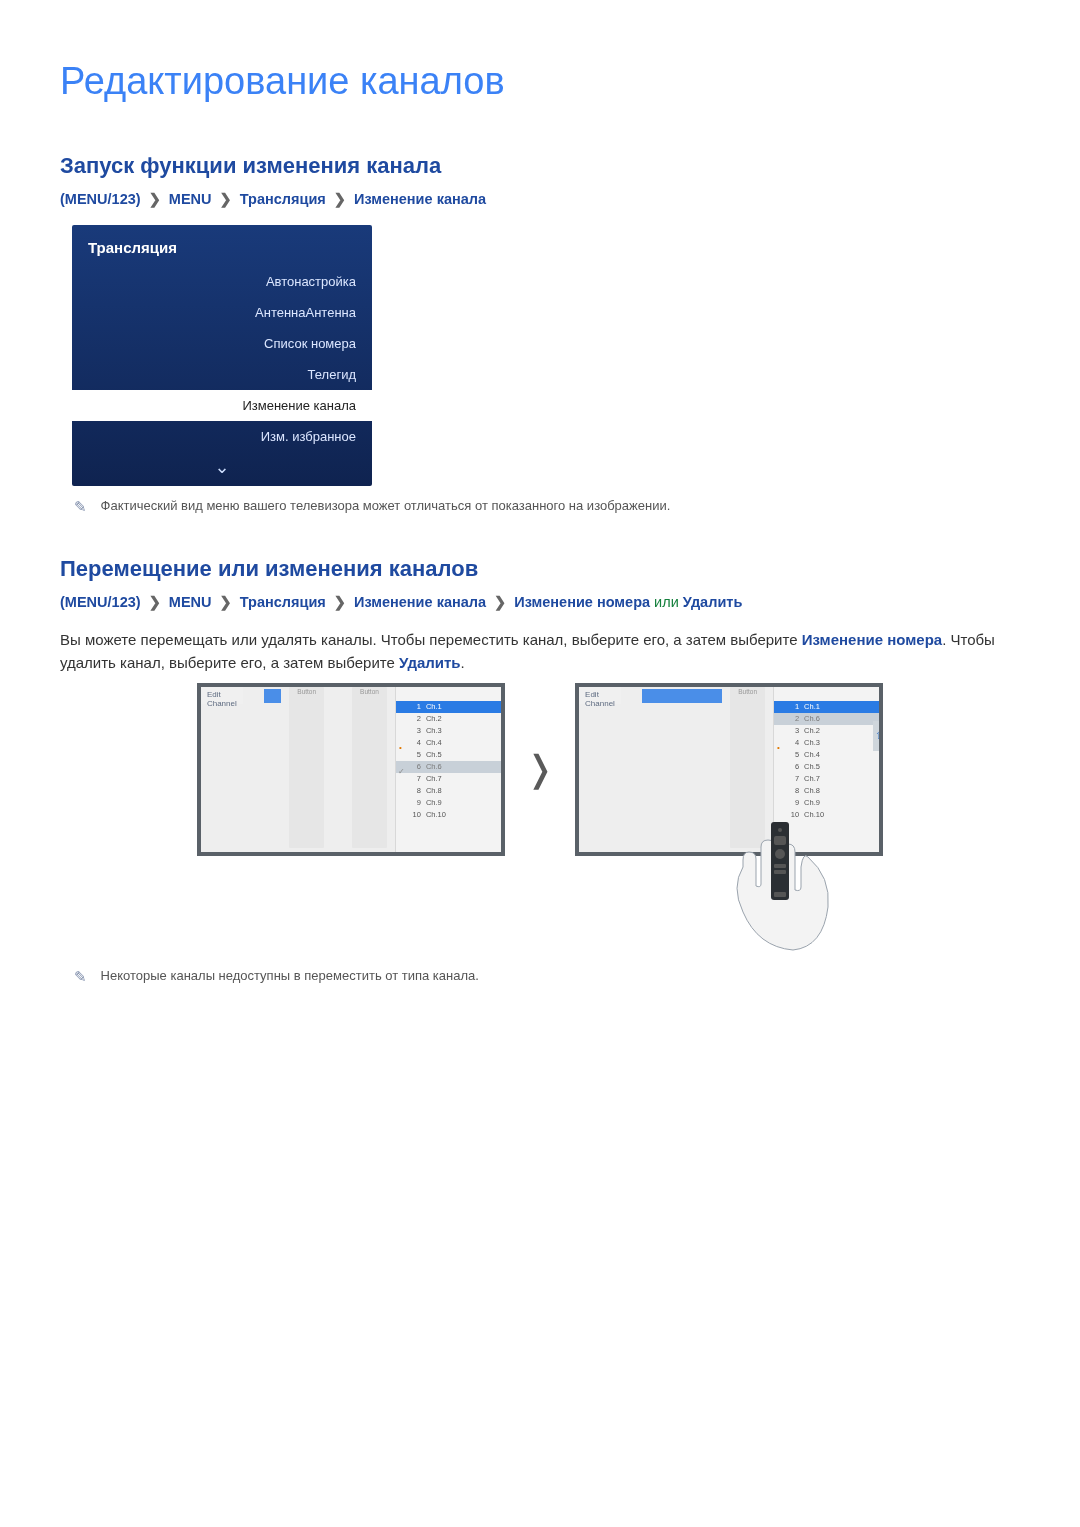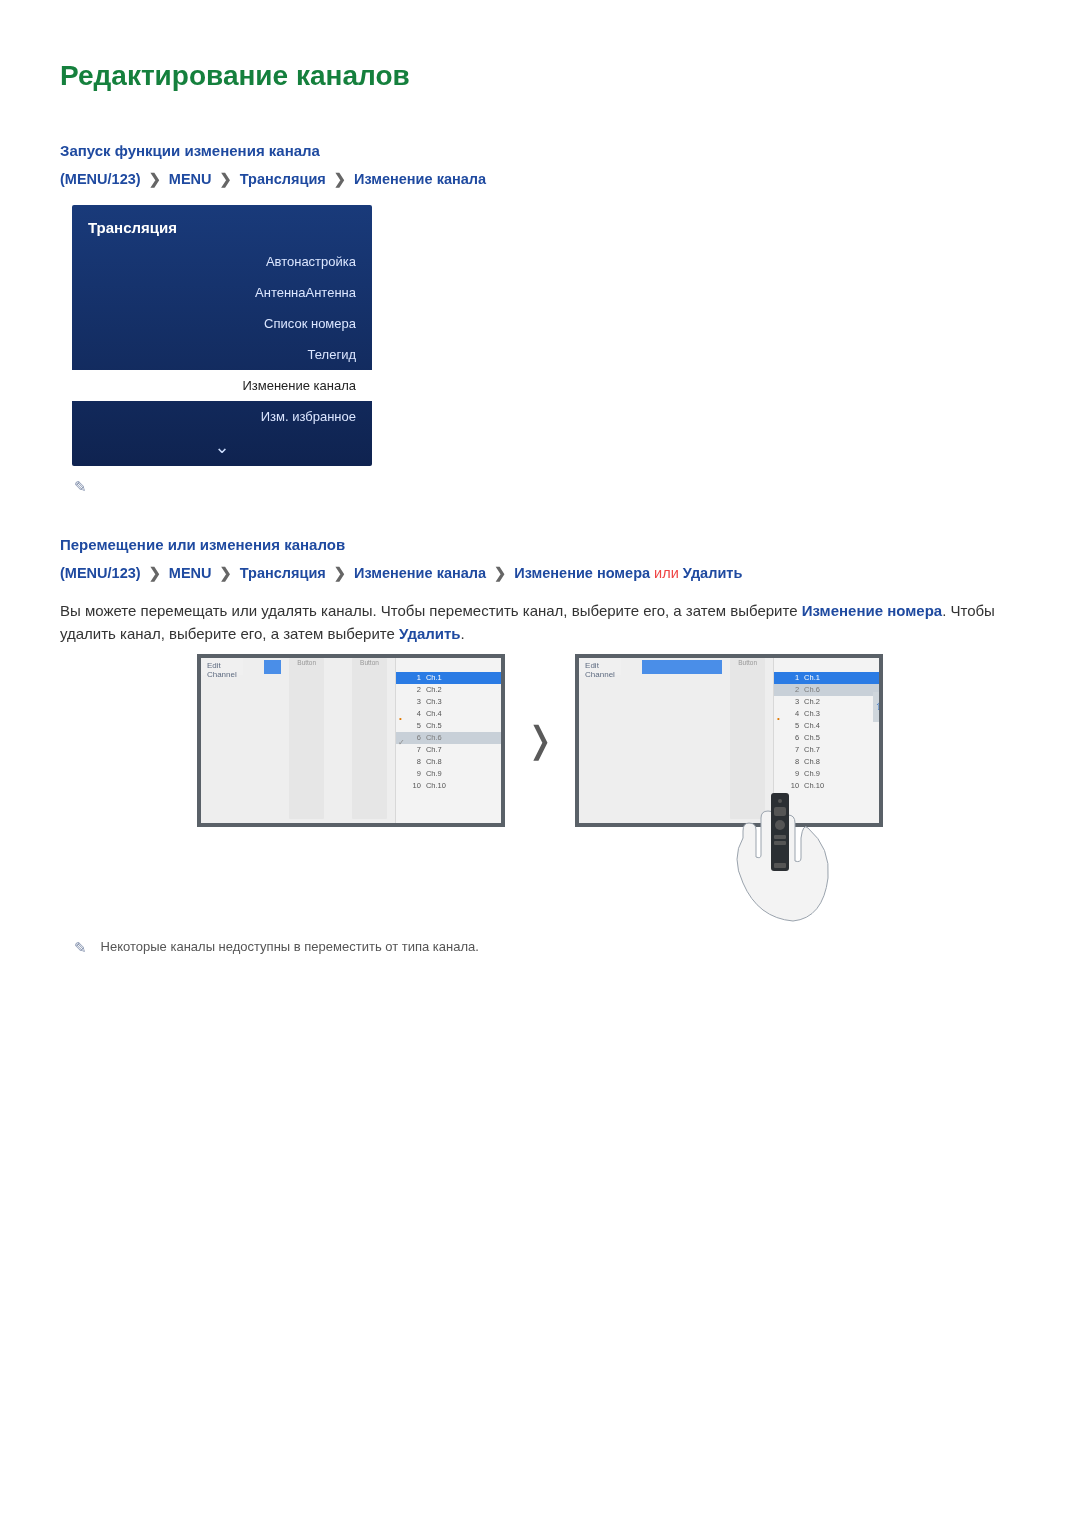--- a/index.html
+++ b/index.html
@@ -6,45 +6,45 @@
     margin: 0;
     padding: 60px 60px 60px 60px;
     font-family: Arial, Helvetica, sans-serif;
     font-size: 14px;
     color: #333;
     width: 1080px;
     box-sizing: border-box;
     background: #fff;
   }
   h1 {
-    color: #15803d;
-    font-size: 28px;
-    font-weight: bold;
+    color: #3b82f6;
+    font-size: 38px;
+    font-weight: normal;
     margin: 0 0 50px 0;
   }
   h2 {
     color: #1f4aa0;
-    font-size: 15px;
+    font-size: 22px;
     font-weight: bold;
     margin: 0 0 12px 0;
   }
   .breadcrumb {
     color: #1f4aa0;
     font-weight: bold;
     font-size: 14.5px;
     margin-bottom: 18px;
   }
   .breadcrumb .paren { color: #1f4aa0; }
   .breadcrumb .sep {
     display: inline-block;
     margin: 0 4px;
     color: #666;
     font-weight: bold;
   }
-  .breadcrumb .plain { color: #ef4444; font-weight: normal; }
+  .breadcrumb .plain { color: #15803d; font-weight: normal; }
 
   
   .tvmenu {
     width: 300px;
     background: linear-gradient(#193a7a, #0f2350);
     border-radius: 2px;
     color: #fff;
     padding: 0 0 8px 0;
     margin: 12px 0 6px 12px;
     font-size: 13px;
@@ -267,20 +267,21 @@
       </div>
       <div class="tvmenu-item">
         <span>Изм. избранное</span>
       </div>
     </div>
   <div class="tvmenu-arrow">⌄</div>
 </div>
 
 <div class="note">
   <span class="pencil">✎</span>
+  <span>Фактический вид меню вашего телевизора может отличаться от показанного на изображении.</span>
 </div>
 
 <h2>Перемещение или изменения каналов</h2>
 <div class="breadcrumb">
   <span class="paren">(</span><span>MENU/123</span><span class="paren">)</span>
   <span class="sep">❯</span>
   <span>MENU</span>
   <span class="sep">❯</span>
   <span>Трансляция</span>
   <span class="sep">❯</span>

